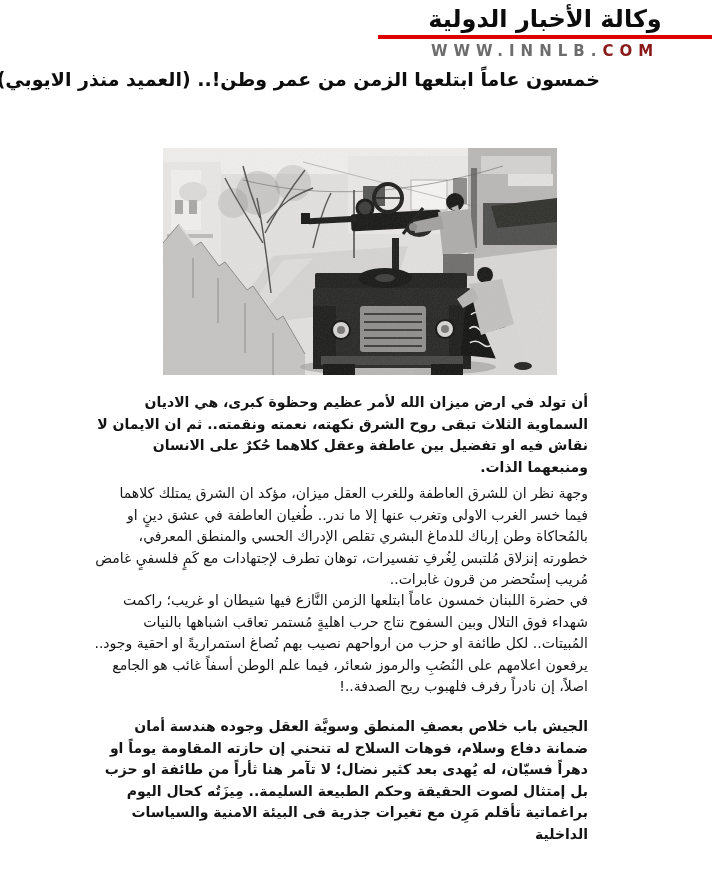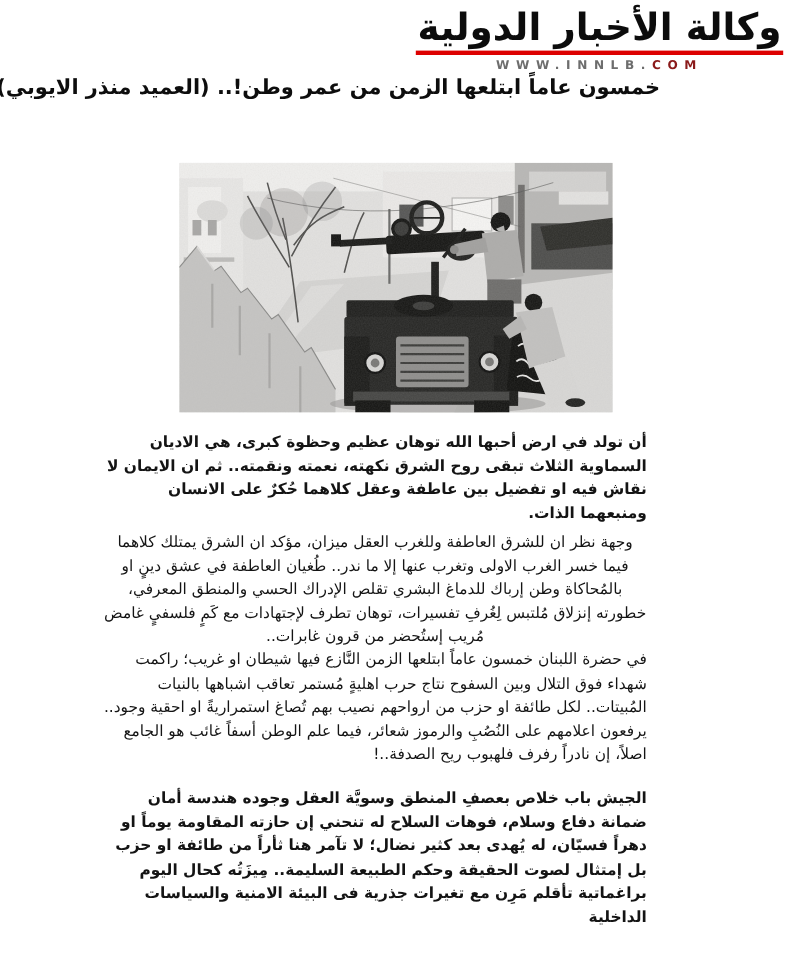--- a/index.html
+++ b/index.html
@@ -1,38 +1,38 @@
 <!DOCTYPE html>
 <html lang="ar"><head>
 <meta charset="utf-8">
 <style>
   html,body{margin:0;padding:0;background:#ffffff;}
   body{width:722px;height:885px;font-family:"DejaVu Sans","Liberation Sans",sans-serif;}
   .page{position:relative;width:722px;height:885px;background:#fff;overflow:hidden;}
 
   
   .masthead{position:absolute;top:6px;right:10px;width:334px;text-align:center;cursor:pointer;}
-  .agency-title{margin:0;font-size:34px;font-weight:bold;color:#0c0c0c;direction:rtl;line-height:1.15;letter-spacing:0;}
+  .agency-title{margin:0;font-size:24px;font-weight:bold;color:#0c0c0c;direction:rtl;line-height:1.15;letter-spacing:0;}
   .red-rule{height:4px;background:#dd0000;margin-top:1px;}
-  .site-url{direction:ltr;margin-top:3px;font-size:11px;font-weight:bold;letter-spacing:6px;color:#6d6d6d;white-space:nowrap;}
+  .site-url{direction:ltr;margin-top:3px;font-size:15px;font-weight:bold;letter-spacing:6px;color:#6d6d6d;white-space:nowrap;}
   .site-url .tld{color:#8a1a1a;}
 
   
   .headline{position:absolute;top:68px;right:122px;margin:0;font-size:19px;font-weight:bold;color:#0d0d0d;direction:rtl;white-space:nowrap;}
 
   
   .photo{position:absolute;top:148px;left:163px;width:394px;height:227px;margin:0;}
   .photo svg{display:block;width:394px;height:227px;}
 
   
   .para{position:absolute;right:134px;width:494px;margin:0;direction:rtl;text-align:right;
         font-size:14px;line-height:21.5px;color:#141414;}
   .para.first{font-weight:bold;}
   #p1{top:392px;}
-  #p2{top:483px;text-align:center;}
+  #p2{top:483px;}
   #p3{top:590px;}
   #p4{top:716px;font-weight:bold;}
 </style>
 </head>
 <body>
 
 <div class="page">
 
   <header class="masthead">
     <h1 class="agency-title">وكالة الأخبار الدولية</h1>
@@ -169,19 +169,19 @@
           <path d="M322,185 L352,176 L365,214 L338,223 Z" fill="#d9d8d6"></path>
           <ellipse cx="360" cy="218" rx="9" ry="4" fill="#222220"></ellipse>
         </g>
       </g>
 
       <rect width="394" height="227" filter="url(#grain)" opacity="0.5"></rect>
     </svg>
   </figure>
 
   <main>
-    <p id="p1" class="para first">أن تولد في ارض أحبها الله توهان عظيم وحظوة كبرى، هي الاديان السماوية الثلاث تبقى روح الشرق نكهته، نعمته ونقمته.. ثم ان الايمان لا نقاش فيه او تفضيل بين عاطفة وعقل كلاهما حُكرٌ على الانسان ومنبعهما الذات.</p>
+    <p id="p1" class="para first">أن تولد في ارض ميزان الله لأمر عظيم وحظوة كبرى، هي الاديان السماوية الثلاث تبقى روح الشرق نكهته، نعمته ونقمته.. ثم ان الايمان لا نقاش فيه او تفضيل بين عاطفة وعقل كلاهما حُكرٌ على الانسان ومنبعهما الذات.</p>
     <p id="p2" class="para">وجهة نظر ان للشرق العاطفة وللغرب العقل ميزان، مؤكد ان الشرق يمتلك كلاهما فيما خسر الغرب الاولى وتغرب عنها إلا ما ندر.. طُغيان العاطفة في عشق دينٍ او بالمُحاكاة وطن إرباك للدماغ البشري تقلص الإدراك الحسي والمنطق المعرفي، خطورته إنزلاق مُلتبس لِغُرفِ تفسيرات، توهان تطرف لإجتهادات مع كَمٍ فلسفيٍ غامض مُريب إستُحضر من قرون غابرات..</p>
     <p id="p3" class="para">في حضرة اللبنان خمسون عاماً ابتلعها الزمن النَّازع فيها شيطان او غريب؛ راكمت شهداء فوق التلال وبين السفوح نتاج حرب اهليةٍ مُستمر تعاقب اشباهها بالنيات المُبيتات.. لكل طائفة او حزب من ارواحهم نصيب بهم تُصاغ استمراريةً او احقية وجود.. يرفعون اعلامهم على النُصُبِ والرموز شعائر، فيما علم الوطن أسفاً غائب هو الجامع اصلاً، إن نادراً رفرف فلهبوب ريح الصدفة..!</p>
     <p id="p4" class="para">الجيش باب خلاص بعصفِ المنطق وسويَّة العقل وجوده هندسة أمان ضمانة دفاع وسلام، فوهات السلاح له تنحني إن حازته المقاومة يوماً او دهراً فسيّان، له يُهدى بعد كثير نضال؛ لا تآمر هنا ثأراً من طائفة او حزب بل إمتثال لصوت الحقيقة وحكم الطبيعة السليمة.. مِيزَتُه كحال اليوم براغماتية تأقلم مَرِن مع تغيرات جذرية فى البيئة الامنية والسياسات الداخلية</p>
   </main>
 
 </div>
 
 </body></html>

